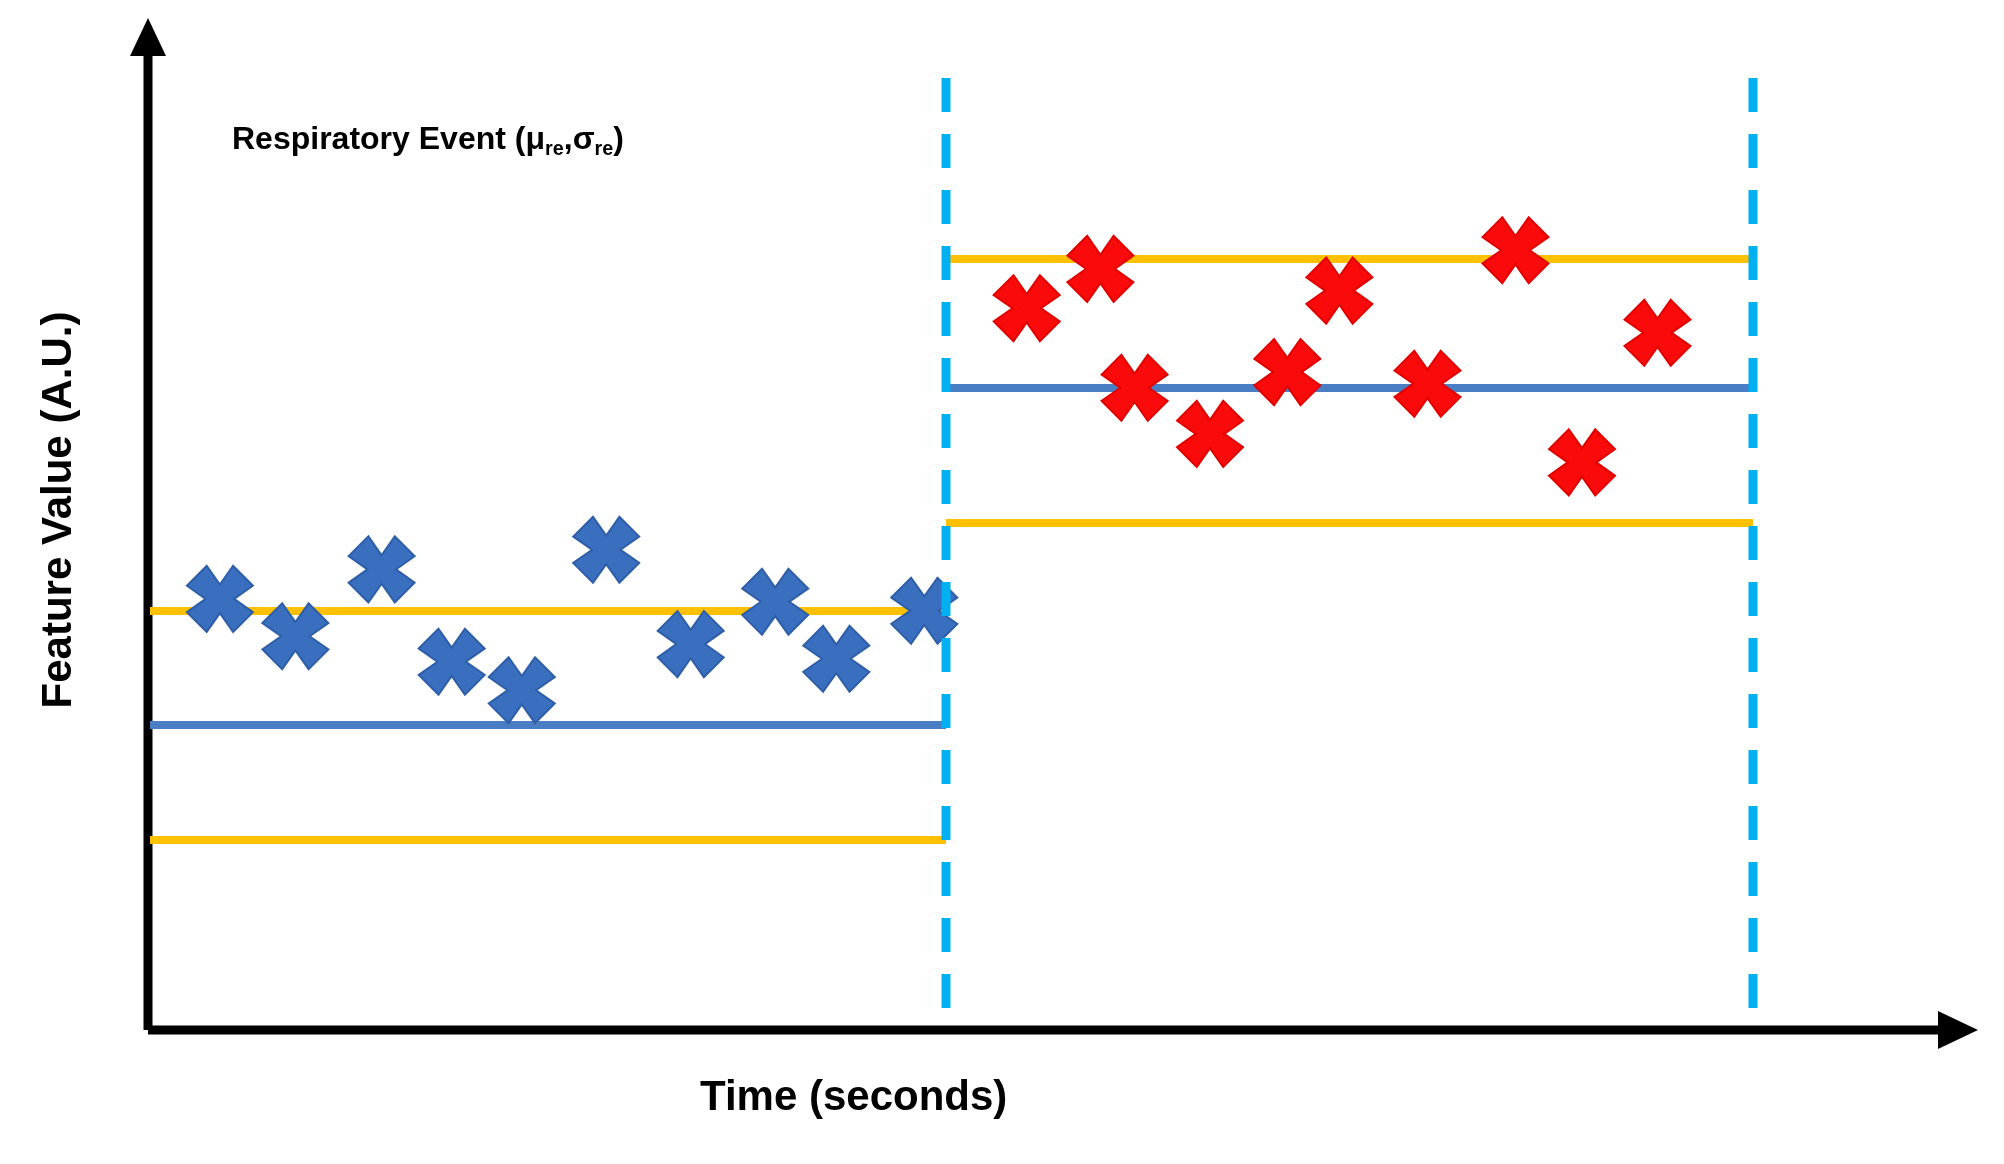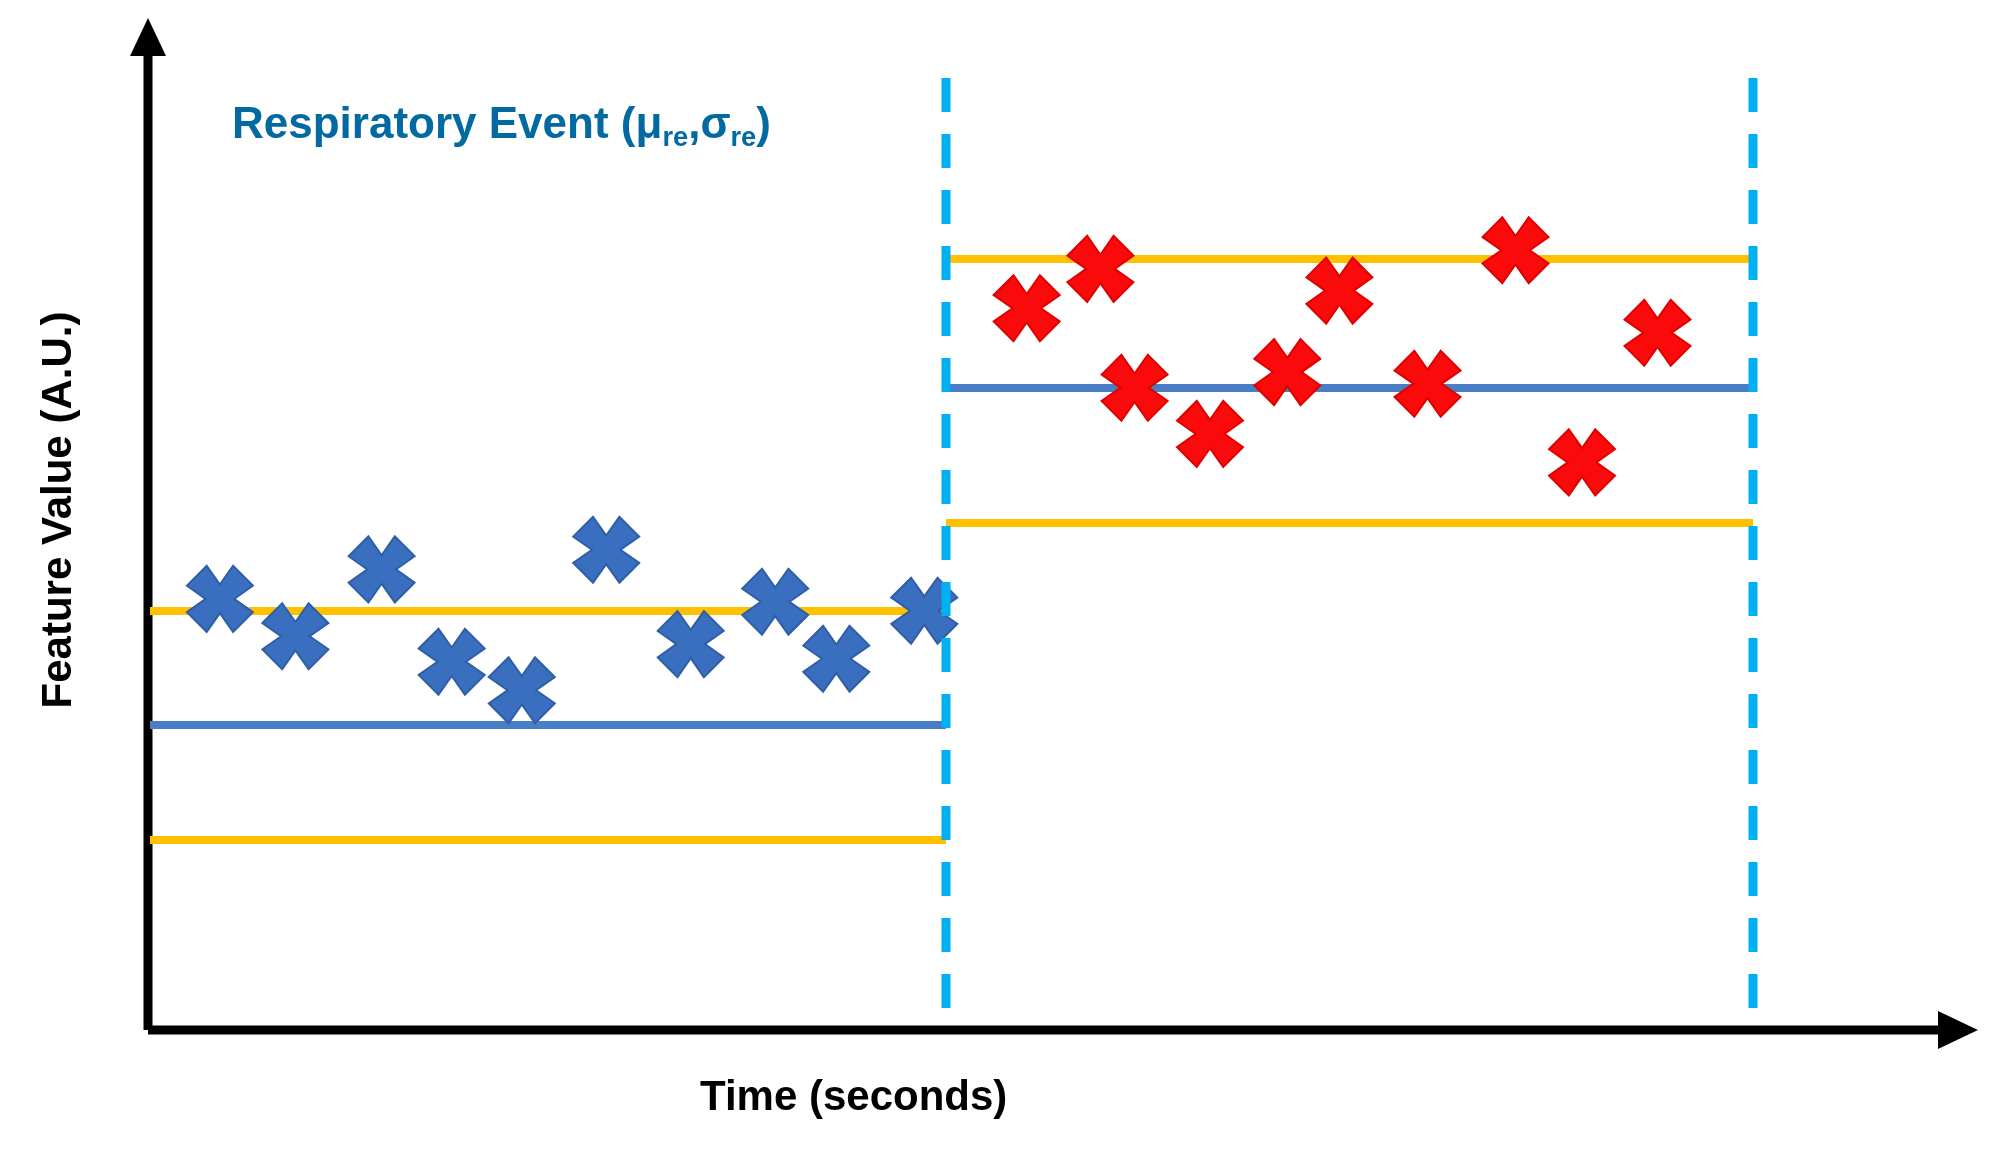--- a/index.html
+++ b/index.html
@@ -22,24 +22,25 @@
   svg.plot {
     position: absolute;
     left: 0;
     top: 0;
     width: 2004px;
     height: 1164px;
   }
   .seg-title {
     position: absolute;
     font-weight: bold;
-    font-size: 44px;
-    color: #0369a1;
+    font-size: 32px;
+    color: #000000;
     white-space: nowrap;
     letter-spacing: 0px;
+    margin-top: 22px;
   }
   .seg-title sub {
     font-size: 0.62em;
     vertical-align: baseline;
     position: relative;
     bottom: -0.28em;
     font-weight: bold;
   }
   #title-re { left: 232px; top: 98px; }
   #title-hv { left: 1040px; top: 98px; }

